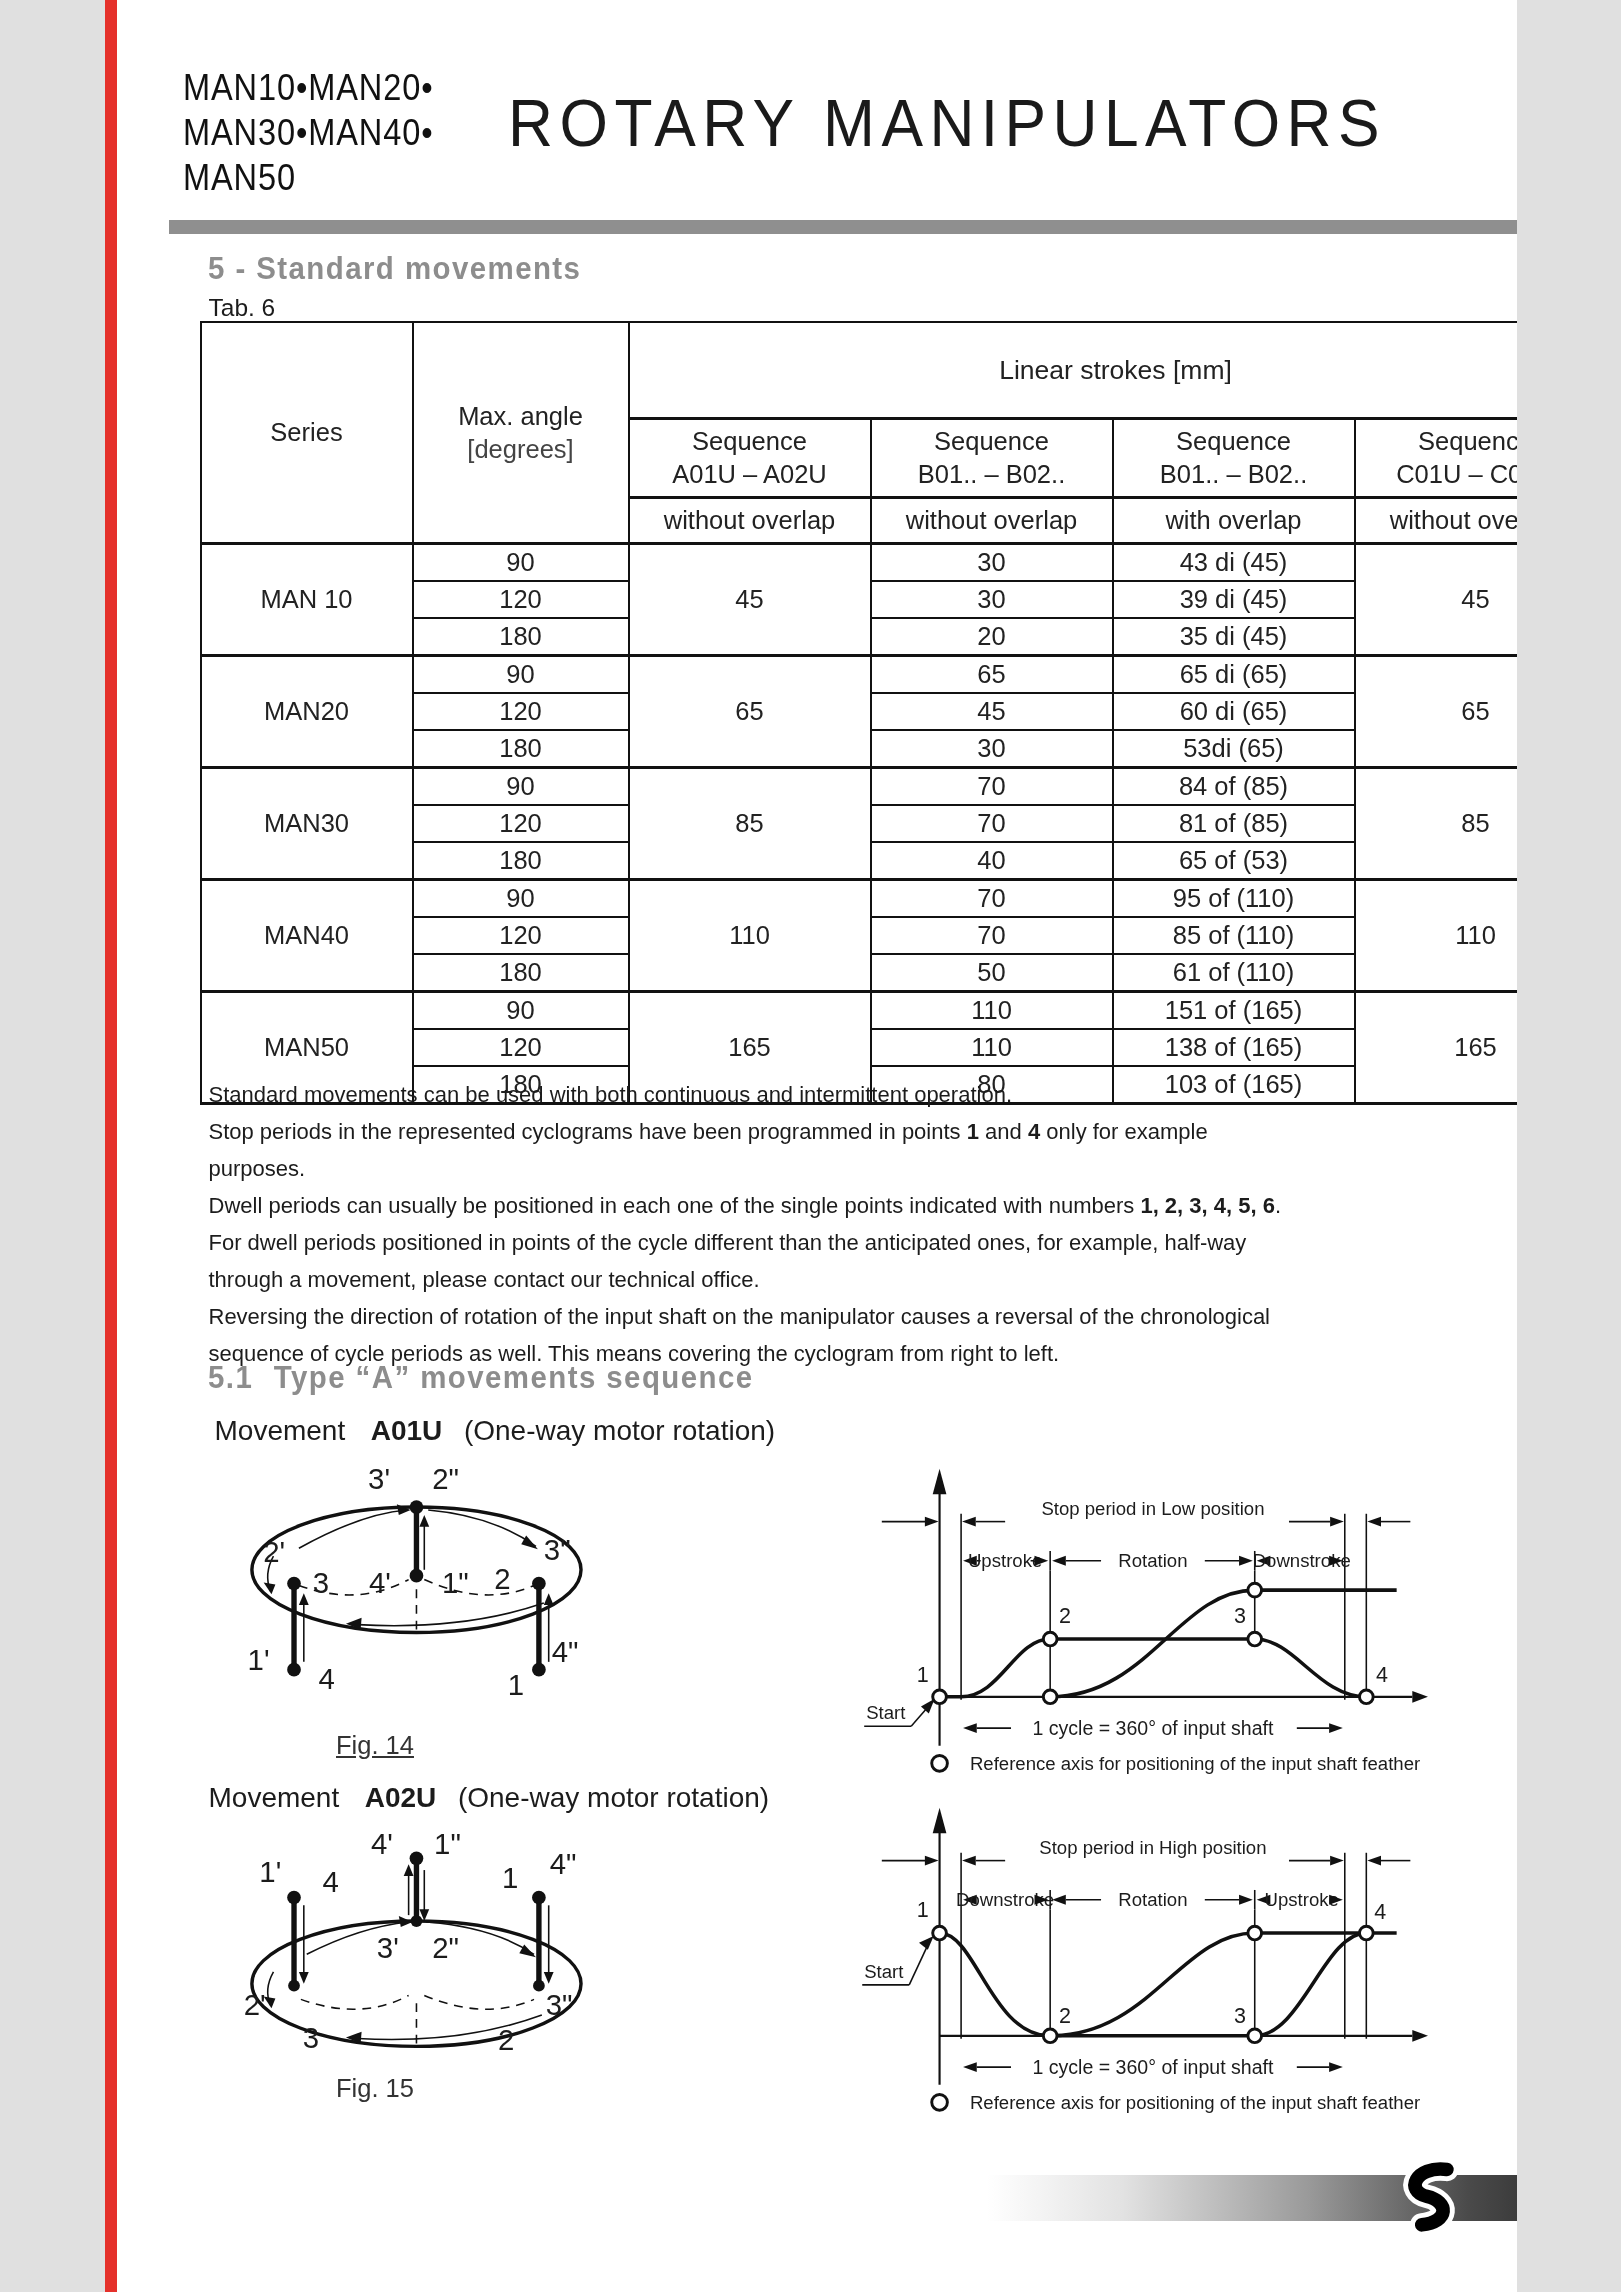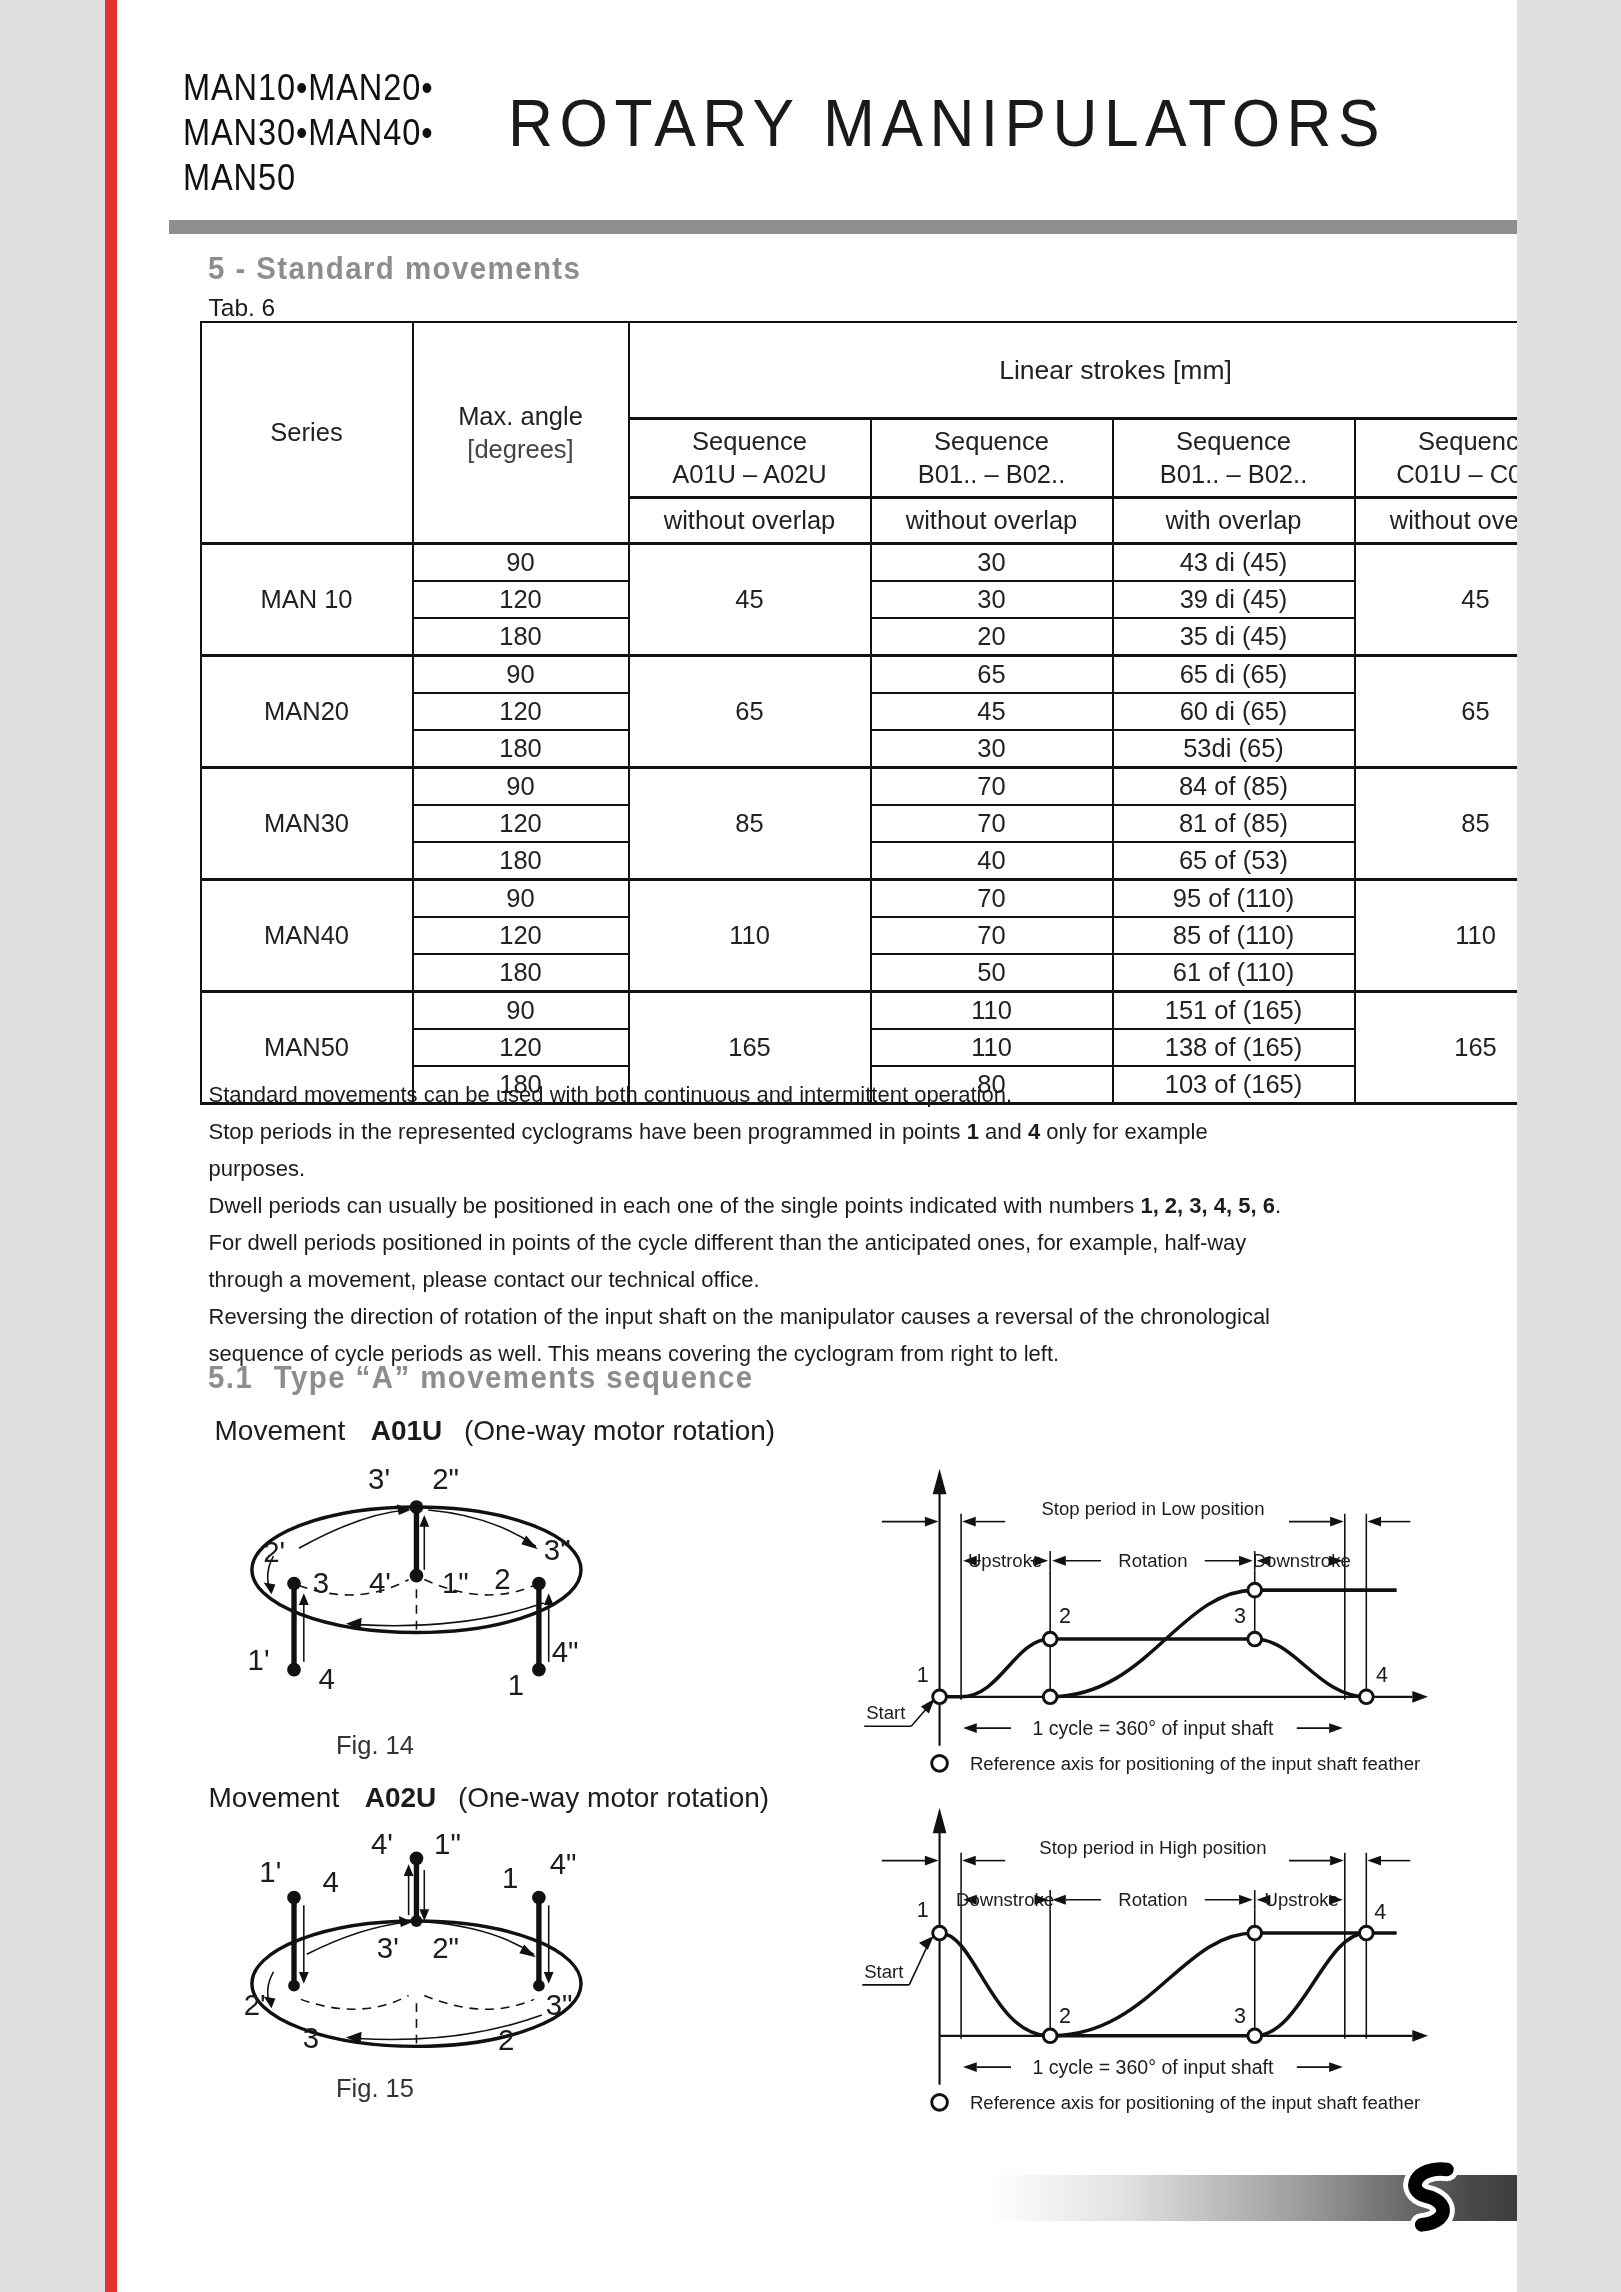--- a/index.html
+++ b/index.html
@@ -51,21 +51,21 @@
   .mov .code { font-weight:bold; margin:0 21.6px 0 25.5px; }
   .mov1 { left:110px; top:1415px; }
   .mov2 { left:104px; top:1782px; }
 
   .figsvg { position:absolute; }
   .fig14 { left:94px; top:1460px; }
   .cyc1  { left:751px; top:1457px; }
   .fig15 { left:94px; top:1817px; }
   .cyc2  { left:751px; top:1796px; }
   .figcap { position:absolute; width:353px; text-align:center; font-size:25.5px; color:#333; }
-  .cap14 { left:94px; top:1731px; }
+  .cap14 { left:94px; top:1731px;text-decoration:underline; }
   .cap15 { left:94px; top:2074px; }
 
   
   .k  { stroke:#111; fill:none; }
   .thin  { stroke-width:1.6; }
   .med   { stroke-width:2.2; }
   .post  { stroke-width:5.5; }
   .curve { stroke-width:3.6; }
   .dash  { stroke-width:1.6; stroke-dasharray:9 7; }
   .dot   { fill:#111; stroke:none; }

